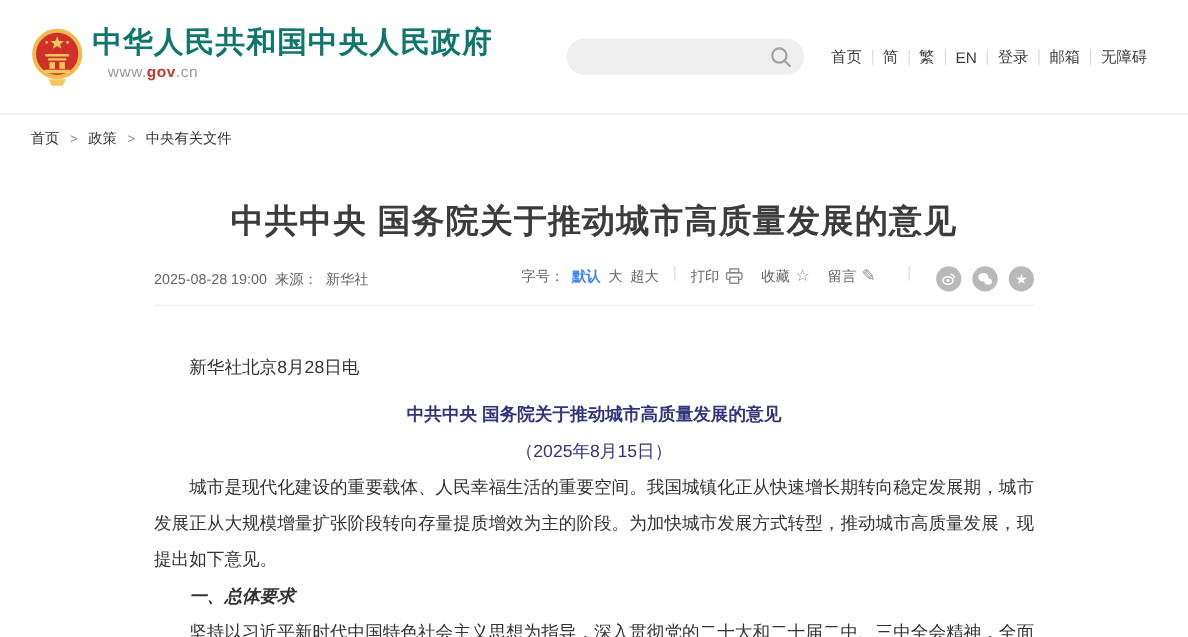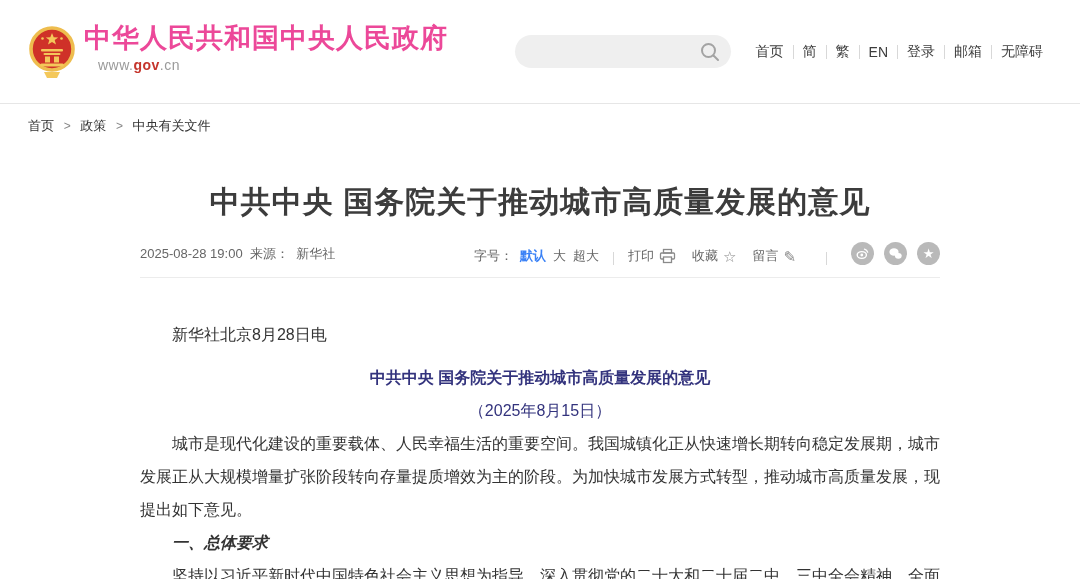--- a/index.html
+++ b/index.html
@@ -5,21 +5,21 @@
   * { margin:0; padding:0; box-sizing:border-box; }
   html,body { width:1080px; height:579px; overflow:hidden; background:#fff;
     font-family:"Liberation Sans","DejaVu Sans",sans-serif; }
 
   
   .header { height:104px; display:flex; align-items:center; padding:0 28px 0 28px;
     border-bottom:1px solid #e6e6e6; background:#fff; }
   .logo-wrap { display:flex; align-items:flex-start; }
   .emblem { width:48px; height:56px; margin-top:2px; }
   .site-id { margin-left:8px; }
-  .site-title { color:#ec4899; font-size:27px; font-weight:bold; letter-spacing:1px; line-height:30px; }
+  .site-title { color:#0f766e; font-size:27px; font-weight:bold; letter-spacing:1px; line-height:30px; }
   .site-url { font-size:14px; color:#9a9a9a; margin-top:4px; margin-left:14px; letter-spacing:0.5px; }
   .site-url .gov { color:#c5352c; font-weight:bold; }
 
   .search-box { margin-left:auto; width:216px; height:33px; background:#efefef;
     border-radius:17px; position:relative; display:flex; align-items:center; }
   .search-box input { flex:1; border:none; outline:none; background:transparent;
     padding:0 36px 0 16px; font-size:14px; color:#333; height:100%; }
   .search-btn { position:absolute; right:10px; top:6px; width:22px; height:22px;
     border:none; background:transparent; cursor:pointer; }
 
@@ -32,26 +32,26 @@
   .breadcrumb .crumb { cursor:pointer; }
   .breadcrumb .bsep { color:#888; margin:0 6px; font-size:12px; }
 
   
   .main { width:800px; margin:0 auto; }
   .page-title { margin-top:36px; text-align:center; font-size:30px; font-weight:bold;
     color:#3c3c3c; letter-spacing:1px; line-height:42px; }
 
   .meta-row { margin-top:19px; display:flex; align-items:center; font-size:13px; color:#666; }
   .meta-left { white-space:nowrap; }
-  .meta-right { margin-left:auto; display:flex; align-items:flex-end; }
+  .meta-right { margin-left:auto; display:flex; align-items:flex-start; }
   .fontsize-group { display:flex; align-items:center; }
   .fs-opt { margin-left:7px; cursor:pointer; }
   .fs-opt.active { color:#3b82f6; font-weight:bold; }
   .mdiv { width:1px; height:13px; background:#d8d8d8; margin:0 14px; }
-  .meta-act { display:flex; align-items:center; cursor:pointer; margin-right:16px; }
+  .meta-act { display:flex; align-items:center; cursor:pointer; margin-right:16px;font-family:Liberation Serif, serif; }
   .meta-act .txt { margin-right:5px; }
   .glyph-icon { color:#8a8a8a; font-size:15px; line-height:1; }
   .share-group { display:flex; align-items:center; }
   .share-circle { width:23px; height:23px; border-radius:50%; background:#b9b9b9;
     display:flex; align-items:center; justify-content:center; margin-left:10px; cursor:pointer; }
   .share-circle .star-glyph { color:#fff; font-size:13px; line-height:1; }
 
   .meta-divider { margin-top:12px; border-bottom:1px solid #ececec; }
 
   

